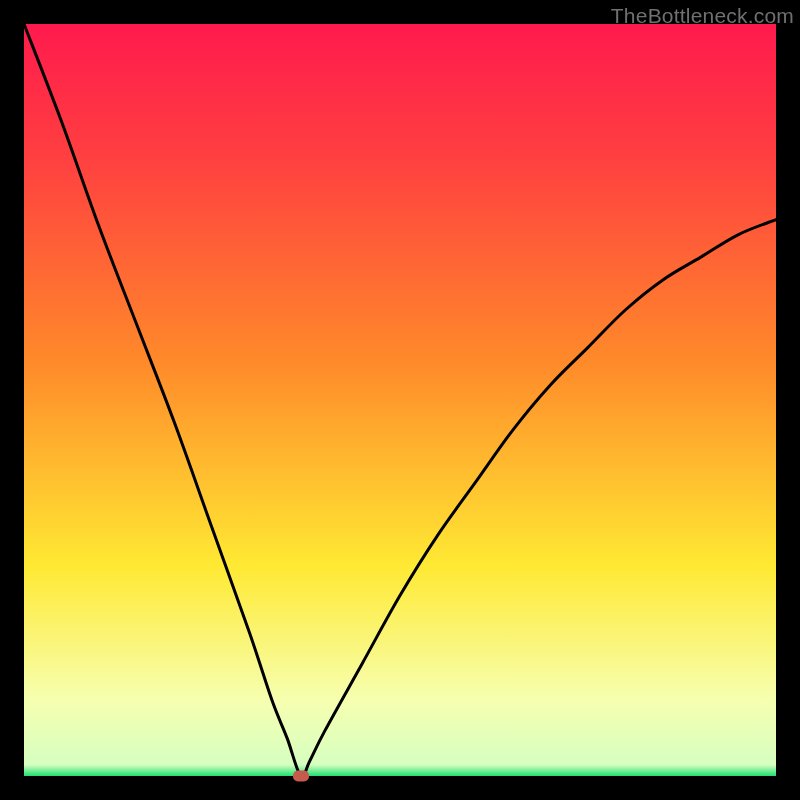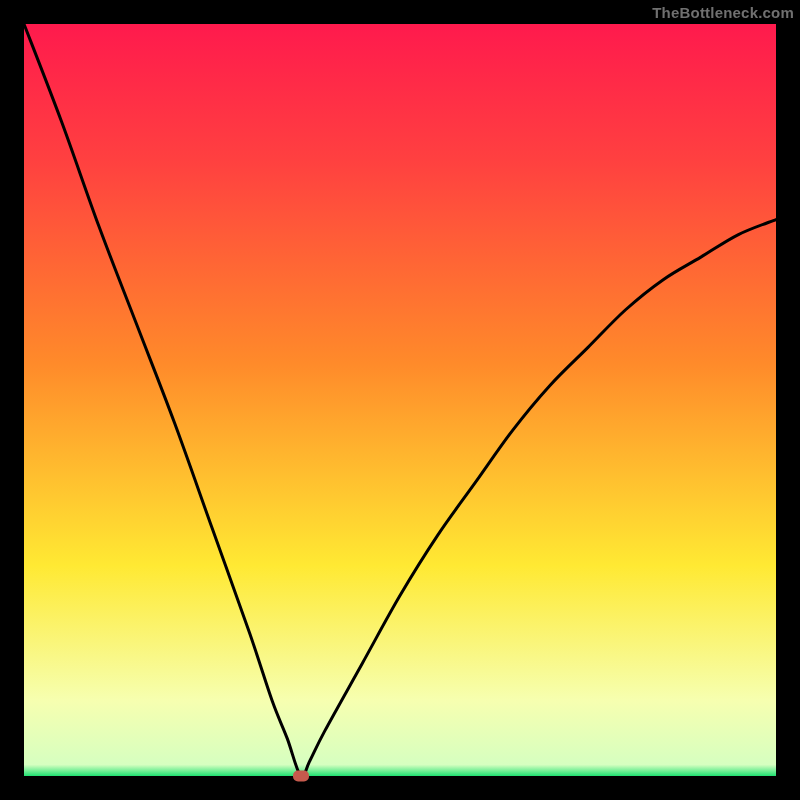--- a/index.html
+++ b/index.html
@@ -24,23 +24,23 @@
     left: 0;
     top: 0;
     width: 752px;
     height: 752px;
   }
   .watermark {
     position: absolute;
     top: 4px;
     right: 6px;
     color: #707070;
-    font-size: 15px;
+    font-size: 21px;
     letter-spacing: 0.2px;
-    font-weight: 700;
+    font-weight: 400;
     user-select: none;
   }
   svg.curve {
     position: absolute;
     left: 0;
     top: 0;
     width: 752px;
     height: 752px;
     overflow: visible;
   }

